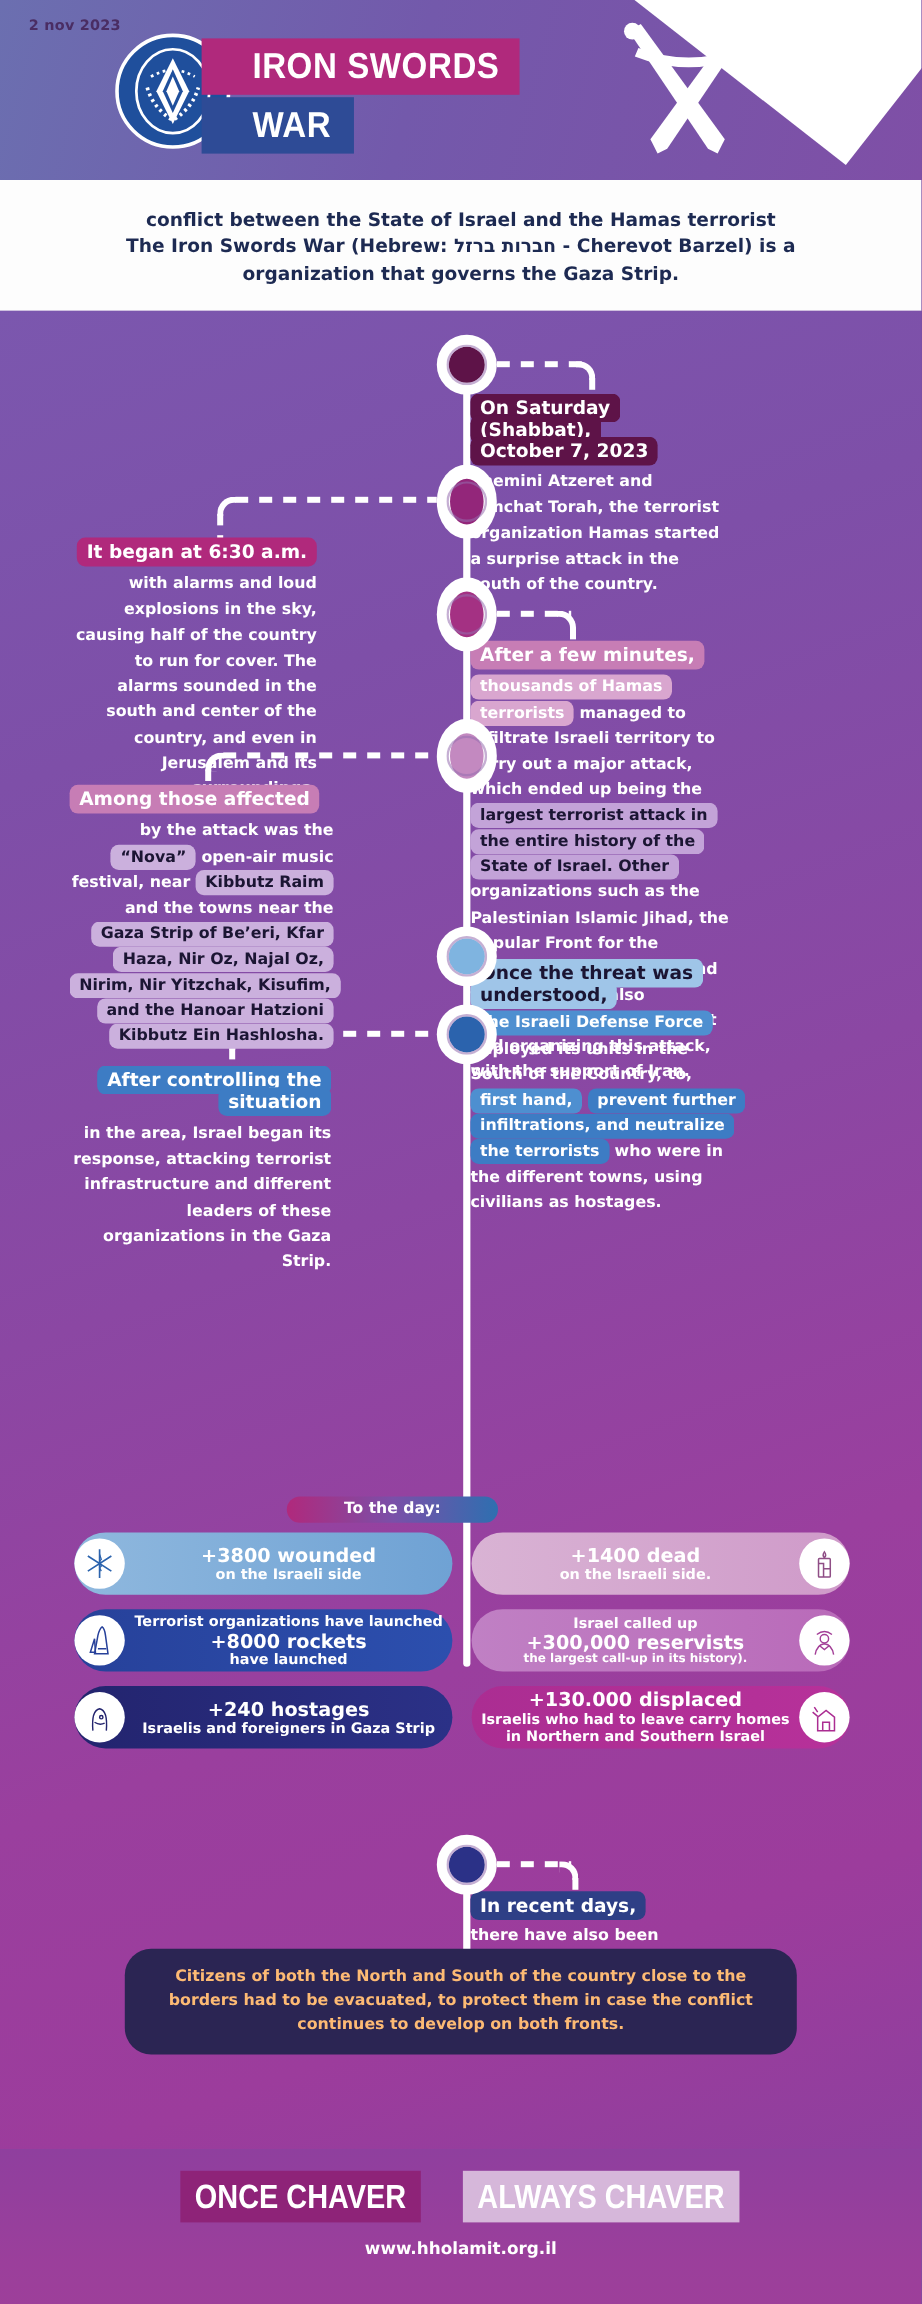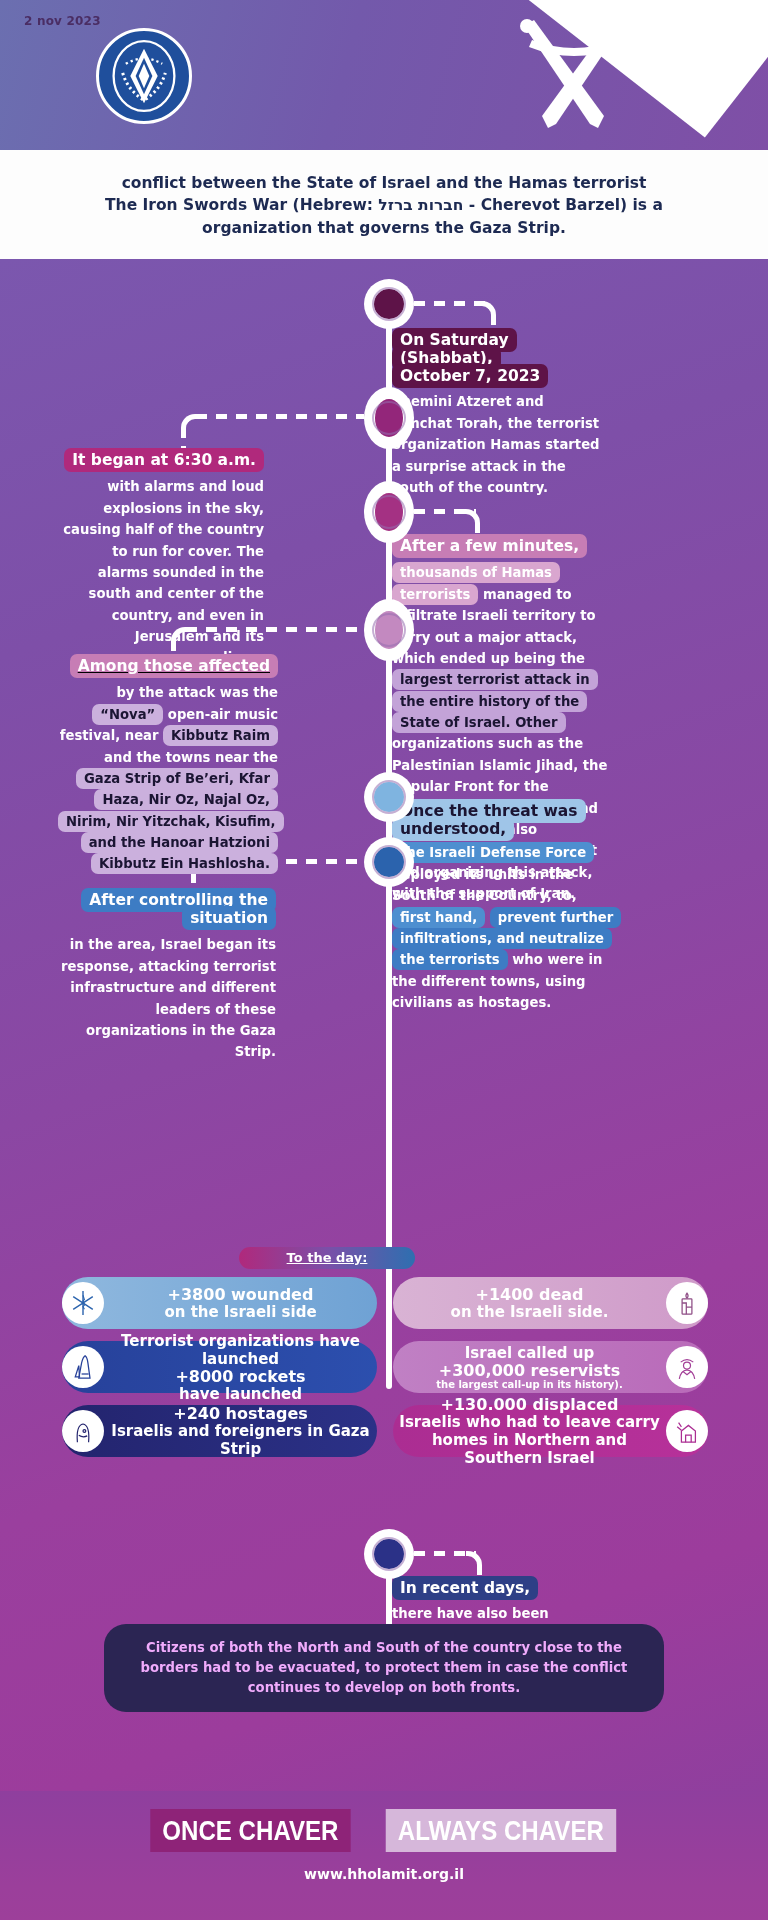--- a/index.html
+++ b/index.html
@@ -142,52 +142,52 @@
   .t-blue2 { background:#3d7cc4; color:#fff; }
   .t-navy { background:#2e3f86; color:#fff; }
 
   .right-al { text-align: right; }
 
   
   .to-day {
     position:absolute; left:239px; top:988px; width:176px; height:22px;
     border-radius: 11px; z-index:5;
     background: linear-gradient(90deg,#b0297c 0%, #7b4fa8 50%, #2e6fb0 100%);
-    color:#fff; font-size:13px; font-weight:700; text-align:center; line-height:22px;text-decoration:underline;
+    color:#fff; font-size:13px; font-weight:700; text-align:center; line-height:22px;
   }
   .stats { position:absolute; left:62px; top:1018px; width:646px; z-index:5; }
   .stat-row { display:flex; gap:16px; margin-bottom:12px; }
   .stat {
     flex:1; border-radius: 26px; height: 52px;
     display:flex; align-items:center; position:relative;
   }
   .stat .circ {
     width:42px; height:42px; border-radius:50%; background:#fff;
     display:flex; align-items:center; justify-content:center; flex:0 0 42px;
   }
   .stat .circ svg { width:28px; height:28px; }
   .stat .body { flex:1; text-align:center; padding:0 6px; color:#fff; }
   .stat .big { font-size:16px; font-weight:800; line-height:1.08; }
-  .stat .sm  { font-size:15px; font-weight:600; line-height:1.2; }
+  .stat .sm  { font-size:12px; font-weight:600; line-height:1.2; }
   .stat .xs  { font-size:10px; font-weight:600; line-height:1.2; }
   .s-bluelight { background: linear-gradient(90deg,#8fb8de,#6fa2d4); }
   .s-pinkpale  { background: linear-gradient(90deg,#d9b3d4,#cf9ac9); }
   .s-bluemid   { background: linear-gradient(90deg,#27419a,#2c4fae); }
   .s-pinkmid   { background: linear-gradient(90deg,#c080c4,#b96ab9); }
   .s-navy      { background: linear-gradient(90deg,#23246e,#2b3187); }
   .s-magenta   { background: linear-gradient(90deg,#ab2d92,#b7319a); }
   .stat.rev { flex-direction: row; }
   .stat.rev .circ { order: 2; }
   .stat.rev .body { order: 1; }
 
   
   .closing {
     position:absolute; left:104px; top:1365px; width:560px;
     background:#2b2553; border-radius: 22px; padding:14px 24px;
-    color:#f0abfc; font-size:13.2px; font-weight:700; line-height:1.5; text-align:center;
+    color:#fdba74; font-size:13.2px; font-weight:700; line-height:1.5; text-align:center;
     z-index:5;
   }
 
   
   .footer {
     position:relative; width:768px; height:238px;
     background: linear-gradient(180deg,#8f3f9e 0%, #9b3f9b 40%, #a33f97 100%);
     padding-top: 18px; text-align:center;
   }
   .chaver { display:flex; justify-content:center; }
@@ -214,20 +214,24 @@
       <svg viewBox="0 0 100 100" aria-hidden="true">
         <ellipse cx="50" cy="50" rx="40" ry="46" fill="none" stroke="#fff" stroke-width="3"></ellipse>
         <path d="M50 14 L68 50 L50 86 L32 50 Z" fill="#fff"></path>
         <path d="M50 26 L61 50 L50 74 L39 50 Z" fill="#1f4f9c"></path>
         <path d="M50 34 L57 50 L50 66 L43 50 Z" fill="#fff"></path>
         <path d="M22 46 q6 22 28 36 q22 -14 28 -36" fill="none" stroke="#fff" stroke-width="4" stroke-dasharray="3 4"></path>
         <path d="M26 34 q24 -14 48 0" fill="none" stroke="#fff" stroke-width="3" stroke-dasharray="3 4"></path>
       </svg>
     </div>
 
+    <div class="title-wrap">
+      <div class="title-line1">IRON SWORDS</div><br>
+      <div class="title-line2">WAR</div>
+    </div>
 
     <svg class="swords" viewBox="0 0 130 120" aria-hidden="true">
       <g fill="#ffffff">
         <path d="M16 10 l10 -6 l70 96 l-6 12 l-8 -4 z"></path>
         <path d="M114 10 l-10 -6 l-70 96 l6 12 l8 -4 z"></path>
         <circle cx="19" cy="10" r="7"></circle>
         <circle cx="111" cy="10" r="7"></circle>
         <path d="M24 24 q42 16 84 0 l3 7 q-45 18 -90 0 z"></path>
       </g>
     </svg>
@@ -289,21 +293,21 @@
 
     <div class="node oval" style="left:364px; top:340px;">
       <div class="inner" style="background:#c389c0;"></div>
         <div class="ring"></div>
     </div>
     <div class="dash" style="left:186px; top:368px; width:178px;"></div>
     <div class="elbow-left" style="left:171px; top:368px;"></div>
     <div class="dash-v" style="left:171px; top:382px; height:24px;"></div>
 
     <div class="block right-al" style="left:10px; top:398px; width:268px;">
-      <p class="hd" style="text-align:right;text-decoration:underline;"><span class="tag t-rose">Among those affected</span></p>
+      <p class="hd" style="text-align:left;"><span class="tag t-rose">Among those affected</span></p>
       <p class="txt" style="margin-top:7px;">
         <span>by the attack was the </span><span class="tag t-lilac">“Nova”</span><span> open-air music festival, near </span><span class="tag t-lilac">Kibbutz Raim</span><span> and the towns near the </span><span class="tag t-lilac">Gaza Strip of Be’eri, Kfar Haza, Nir Oz, Najal Oz, Nirim, Nir Yitzchak, Kisufim, and the Hanoar Hatzioni Kibbutz Ein Hashlosha.</span>
       </p>
     </div>
 
     <div class="node" style="left:364px; top:513px;">
       <div class="inner" style="background:#7fb4e0;"></div>
         <div class="ring"></div>
     </div>
 

